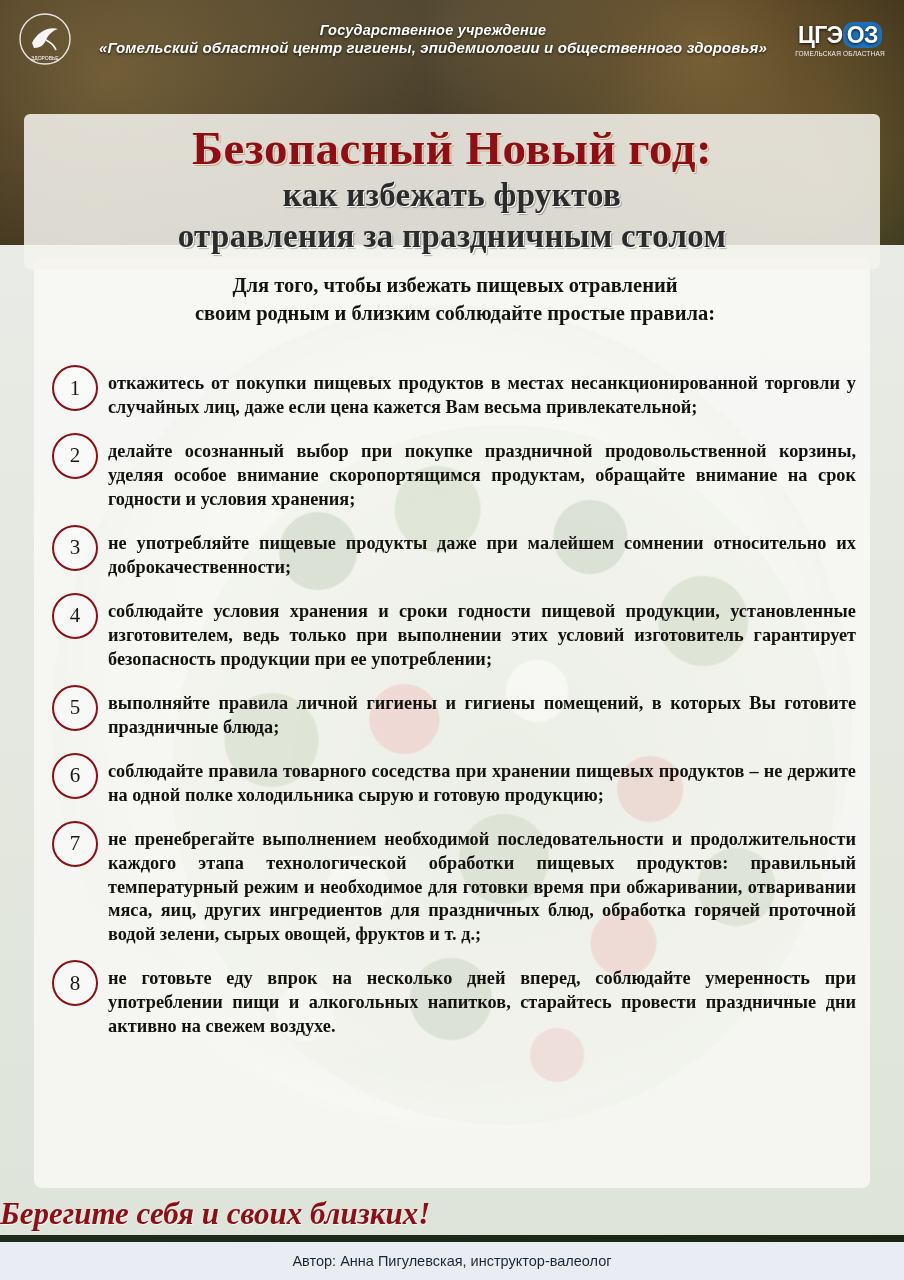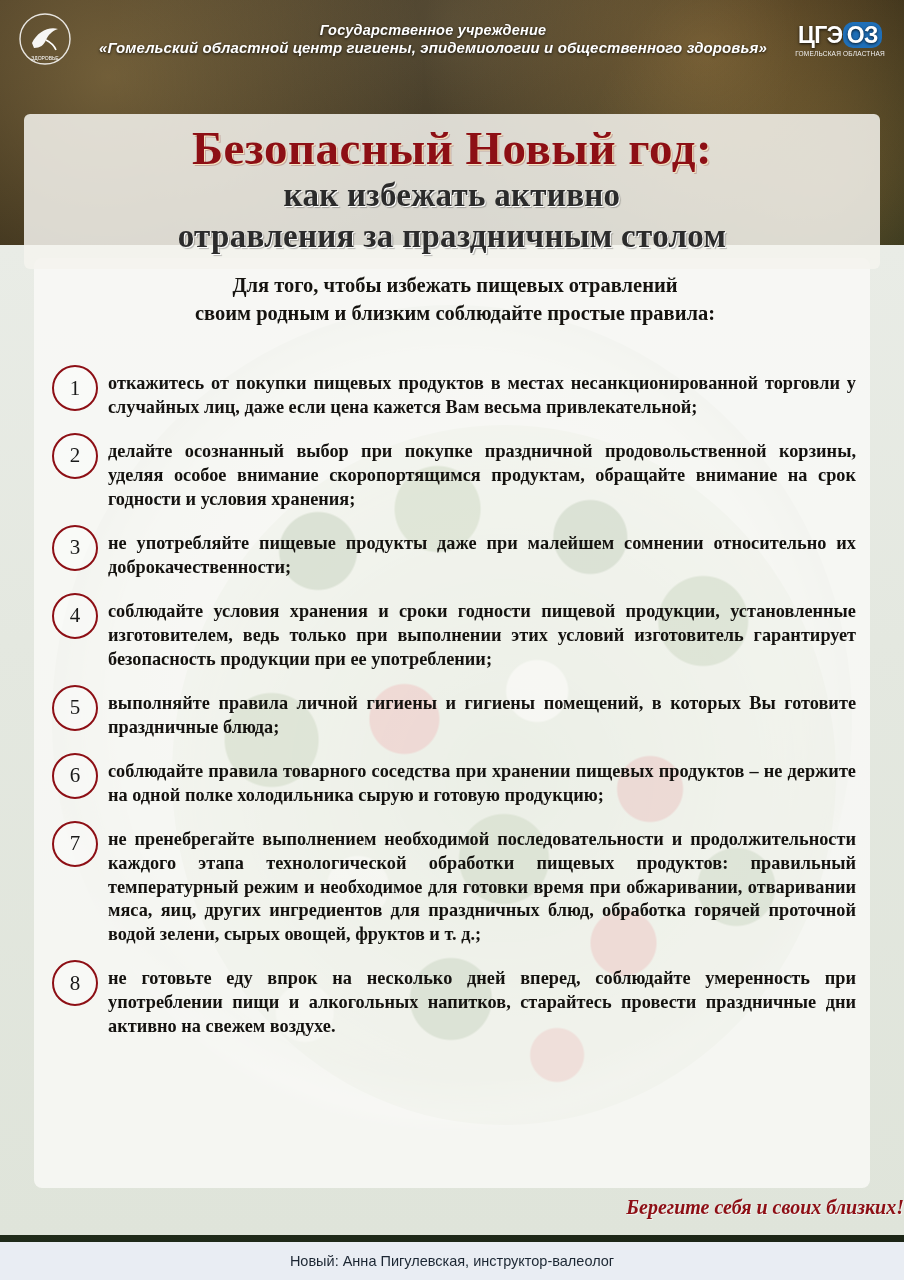--- a/index.html
+++ b/index.html
@@ -233,25 +233,25 @@
     text-align: justify;
     padding-top: 6px;
     padding-right: 4px;
   }
 
   
   .footer-slogan {
     position: absolute;
     left: 0; top: 1196px;
     width: 904px;
-    text-align: right;
+    text-align: left;
     font-family: "Liberation Serif", serif;
     font-style: italic;
     font-weight: bold;
-    font-size: 20px;
+    font-size: 31px;
     color: #8d0f15;
     text-shadow: 1px 1px 0 rgba(255,255,255,0.6);
   }
   .footer-bar {
     position: absolute;
     left: 0; bottom: 0;
     width: 904px; height: 38px;
     background: #e9edf3;
     display: flex;
     align-items: center;
@@ -291,21 +291,21 @@
     <div class="logo-right">
       <div class="czeb">
         <span>ЦГЭ</span><span class="num">ОЗ</span>
       </div>
       <div class="sub">ГОМЕЛЬСКАЯ ОБЛАСТНАЯ</div>
     </div>
   </div>
 
   <div class="title-card">
     <div class="title-main">Безопасный Новый год:</div>
-    <div class="title-sub">как избежать активно</div>
+    <div class="title-sub">как избежать фруктов</div>
     <div class="title-sub">отравления за праздничным столом</div>
   </div>
 
   <div class="intro">
     <div>Для того, чтобы избежать пищевых отравлений</div>
     <div>своим родным и близким соблюдайте простые правила:</div>
   </div>
 
   <div class="list">
 
@@ -362,16 +362,16 @@
       <div class="num-badge">
         <span>8</span>
       </div>
       <div class="item-text">не готовьте еду впрок на несколько дней вперед, соблюдайте умеренность при употреблении пищи и алкогольных напитков, старайтесь провести праздничные дни активно на свежем воздухе.</div>
     </div>
 
   </div>
 
   <div class="footer-slogan">Берегите себя и своих близких!</div>
   <div class="footer-bar">
-    <div class="footer-author">Новый: Анна Пигулевская, инструктор-валеолог</div>
+    <div class="footer-author">Автор: Анна Пигулевская, инструктор-валеолог</div>
   </div>
 
 </div>
 
 </body></html>

